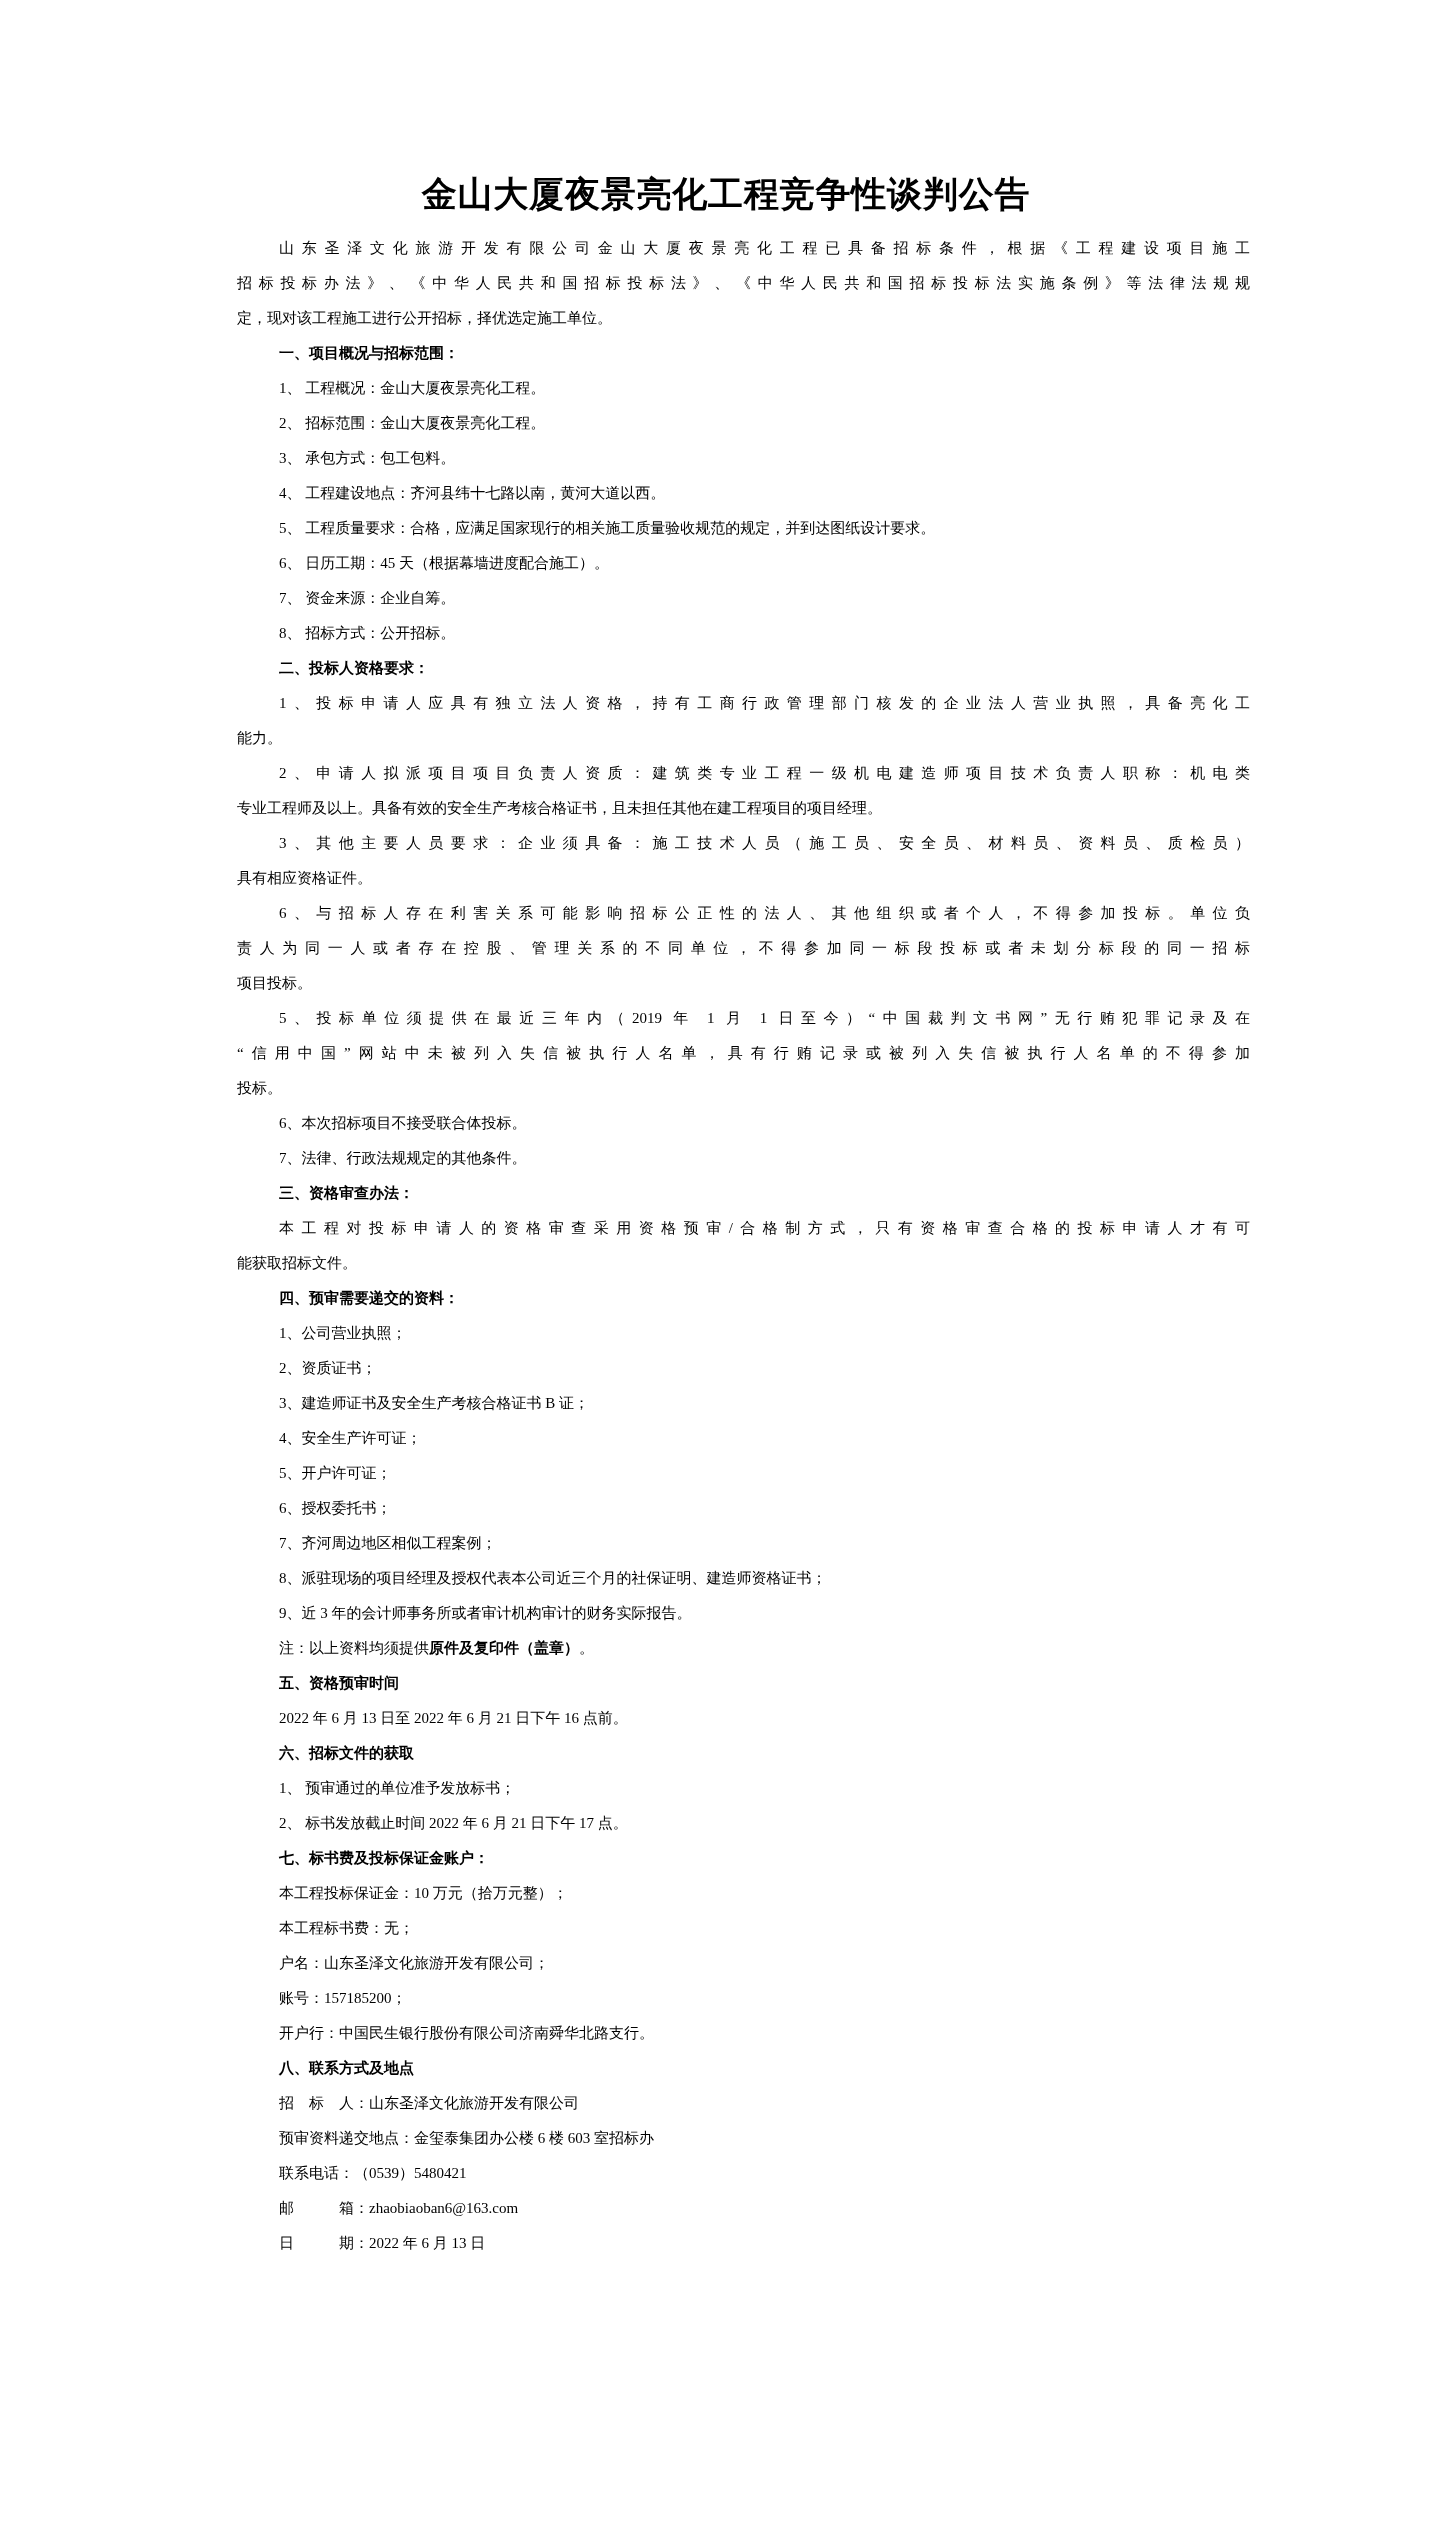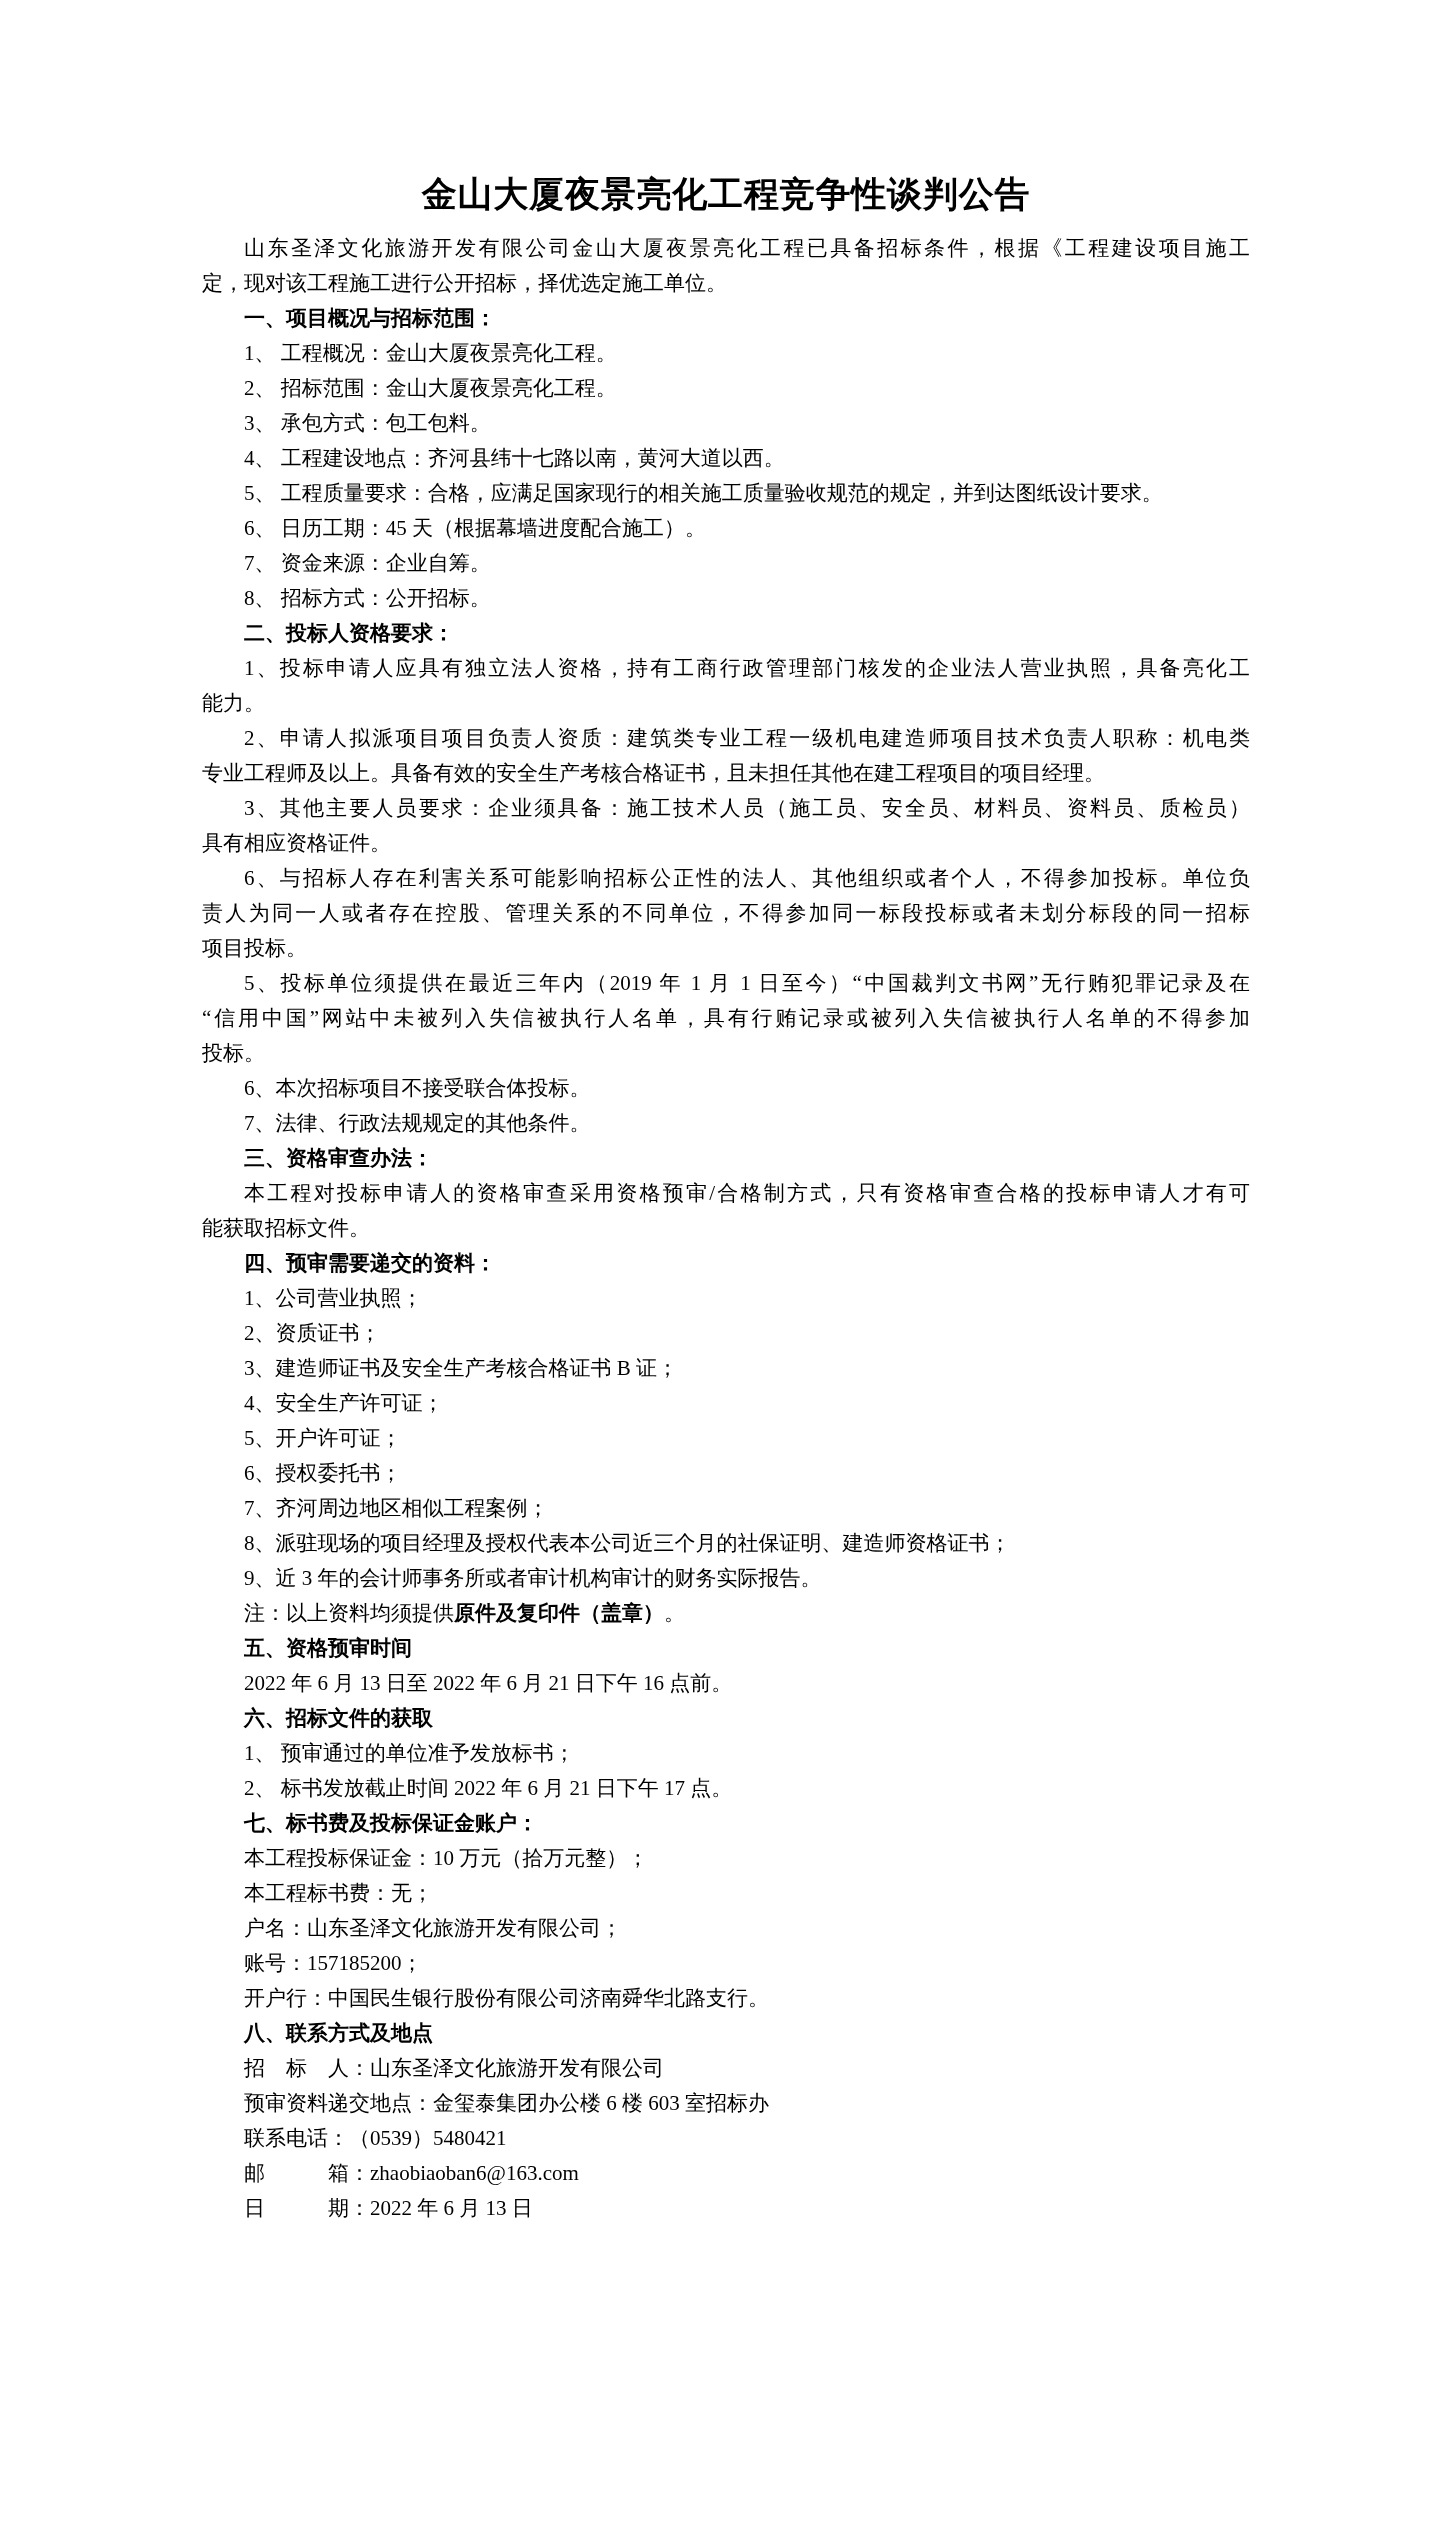--- a/index.html
+++ b/index.html
@@ -20,42 +20,44 @@
   }
   .title {
     font-size: 35px;
     font-weight: bold;
     line-height: 48px;
     text-align: center;
     margin: 0 0 12px 0;
     letter-spacing: 0.8px;
   }
   .ln {
-    font-size: 21px;
+    font-size: 15px;
     line-height: 35px;
     white-space: nowrap;
+    margin-left: 35px;
   }
   
   .jl {
     white-space: normal;
     text-align: justify;
     text-align-last: justify;
   }
   .ind { text-indent: 42px; }
   .hd  { font-weight: bold; }
   .b   { font-weight: bold; }
 </style>
 </head>
 <body>
 
 <div class="page">
 
   <div class="title">金山大厦夜景亮化工程竞争性谈判公告</div>
 
   <div class="ln jl ind">山东圣泽文化旅游开发有限公司金山大厦夜景亮化工程已具备招标条件，根据《工程建设项目施工</div>
+  <div class="ln jl">招标投标办法》、《中华人民共和国招标投标法》、《中华人民共和国招标投标法实施条例》等法律法规规</div>
   <div class="ln">定，现对该工程施工进行公开招标，择优选定施工单位。</div>
 
   <div class="ln ind hd">一、项目概况与招标范围：</div>
   <div class="ln ind">1、 工程概况：金山大厦夜景亮化工程。</div>
   <div class="ln ind">2、 招标范围：金山大厦夜景亮化工程。</div>
   <div class="ln ind">3、 承包方式：包工包料。</div>
   <div class="ln ind">4、 工程建设地点：齐河县纬十七路以南，黄河大道以西。</div>
   <div class="ln ind">5、 工程质量要求：合格，应满足国家现行的相关施工质量验收规范的规定，并到达图纸设计要求。</div>
   <div class="ln ind">6、 日历工期：45 天（根据幕墙进度配合施工）。</div>
   <div class="ln ind">7、 资金来源：企业自筹。</div>

